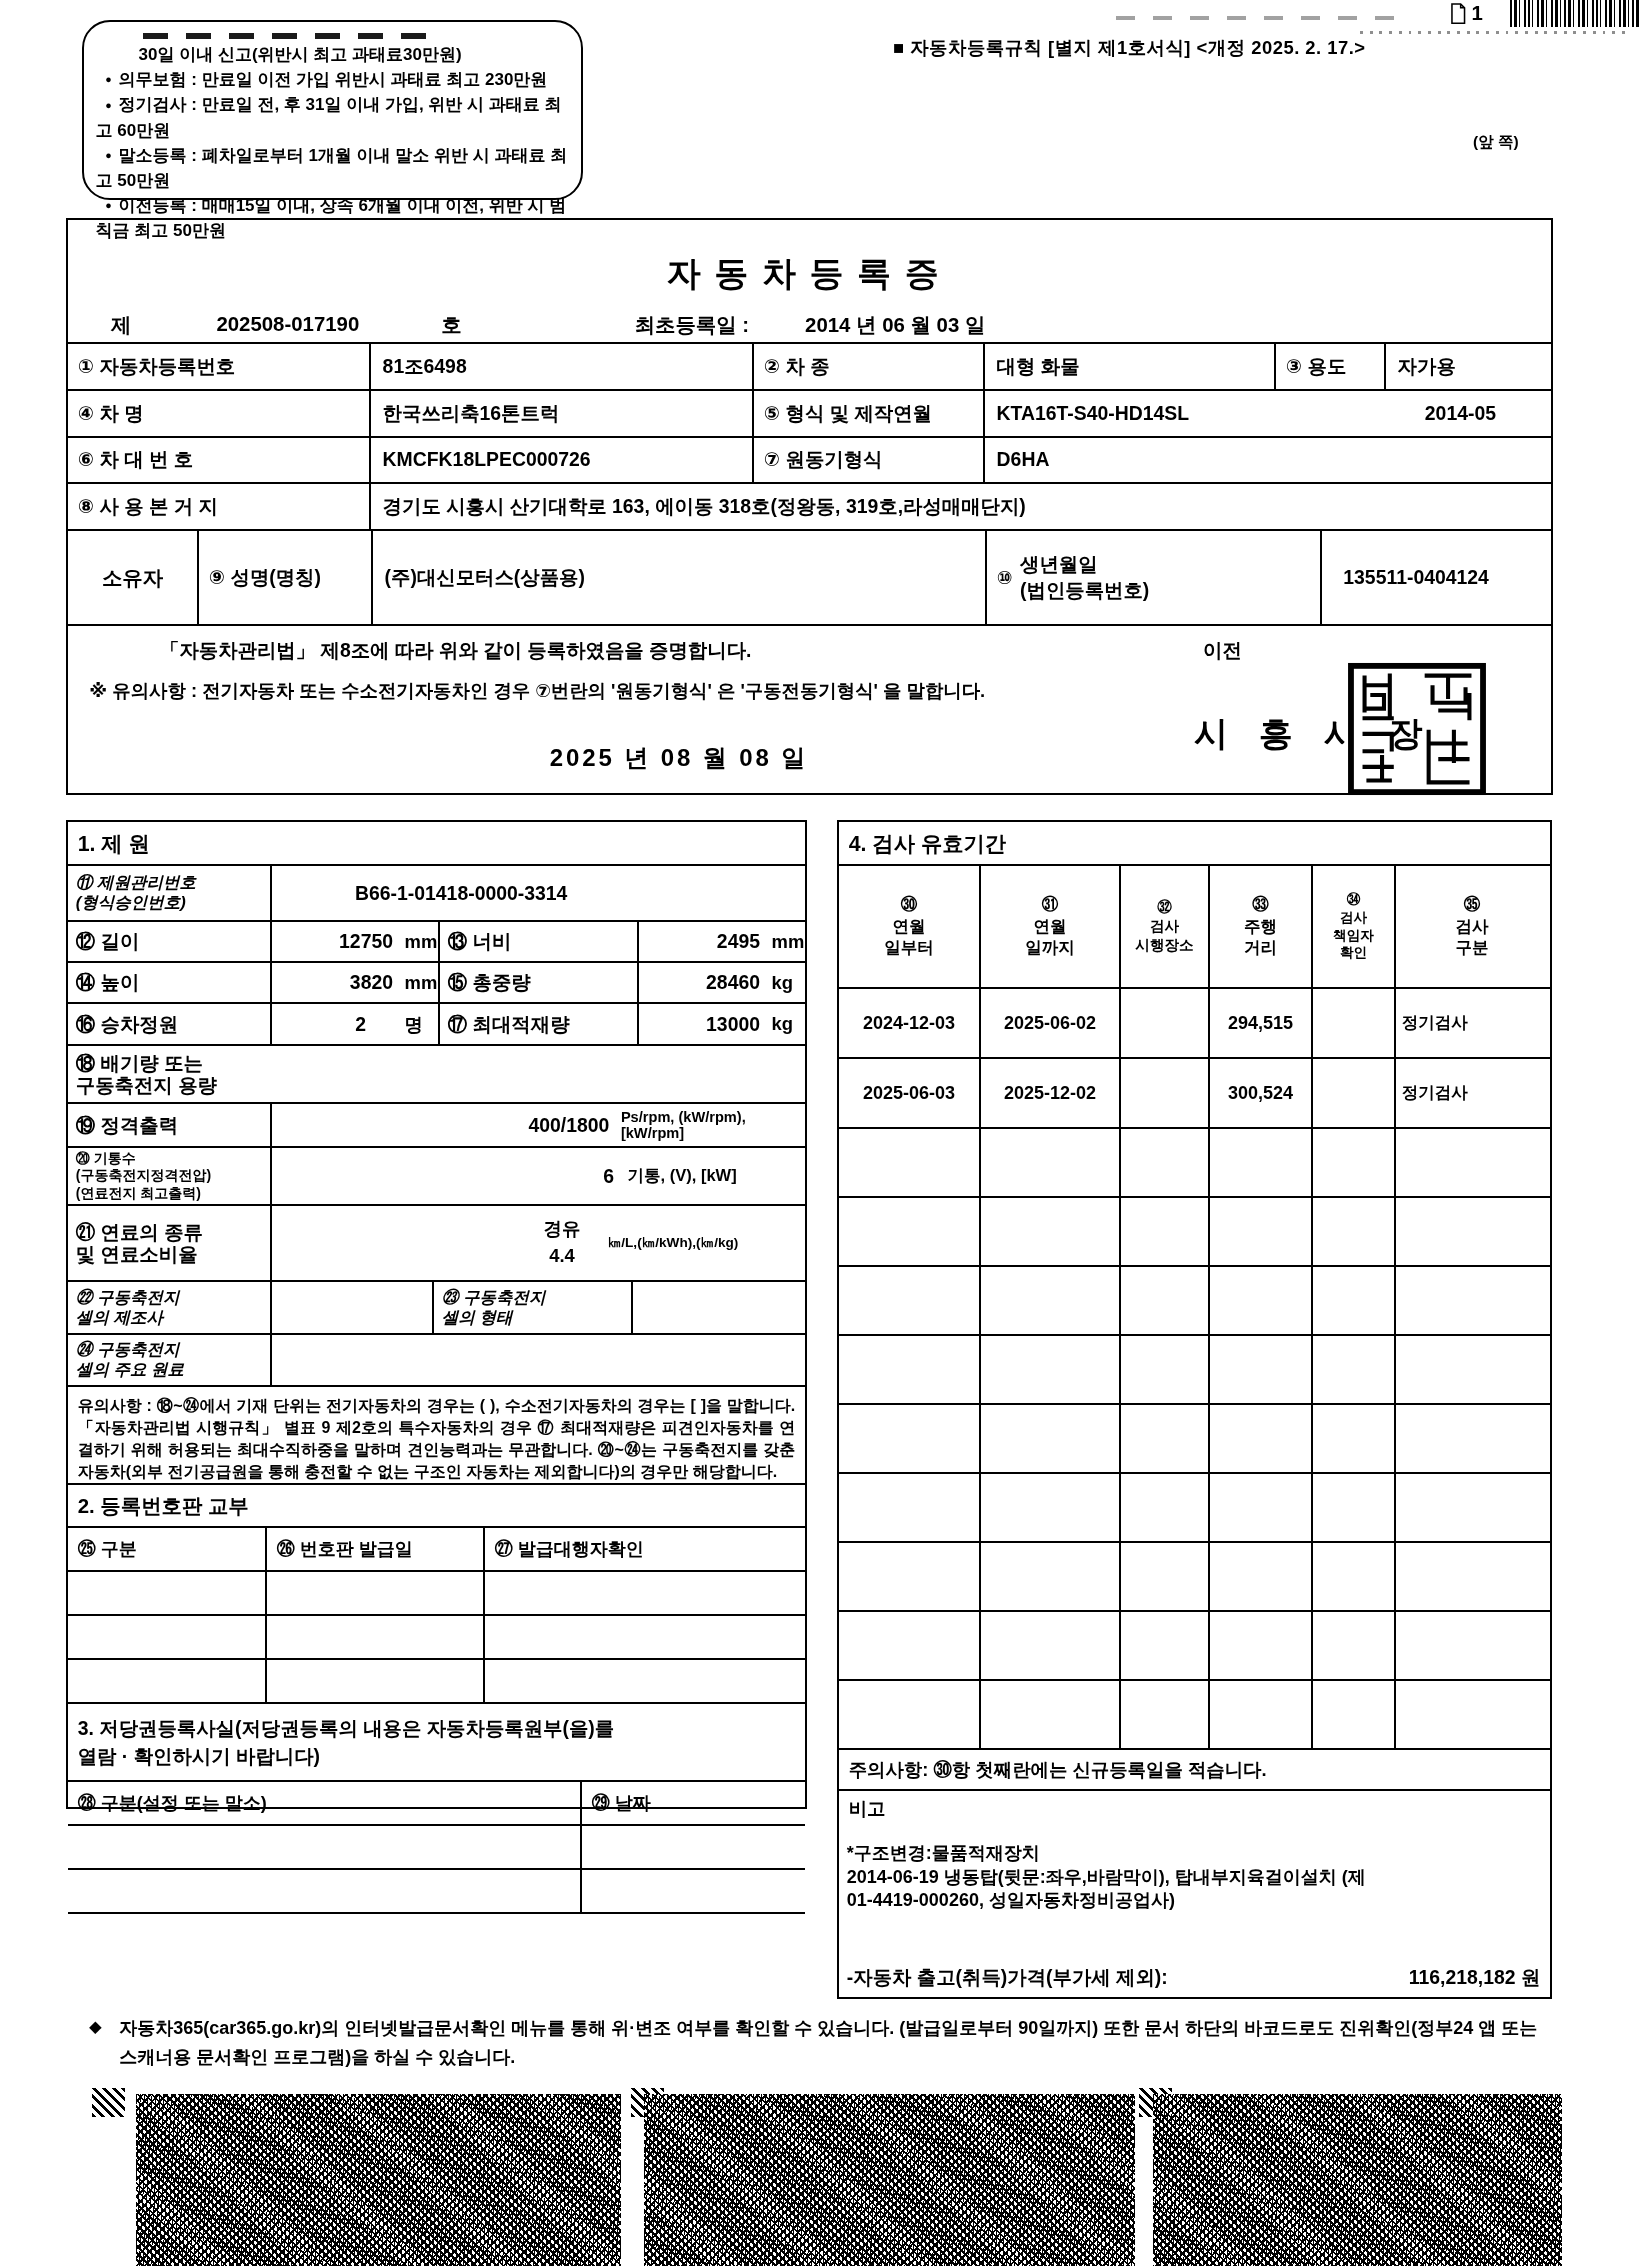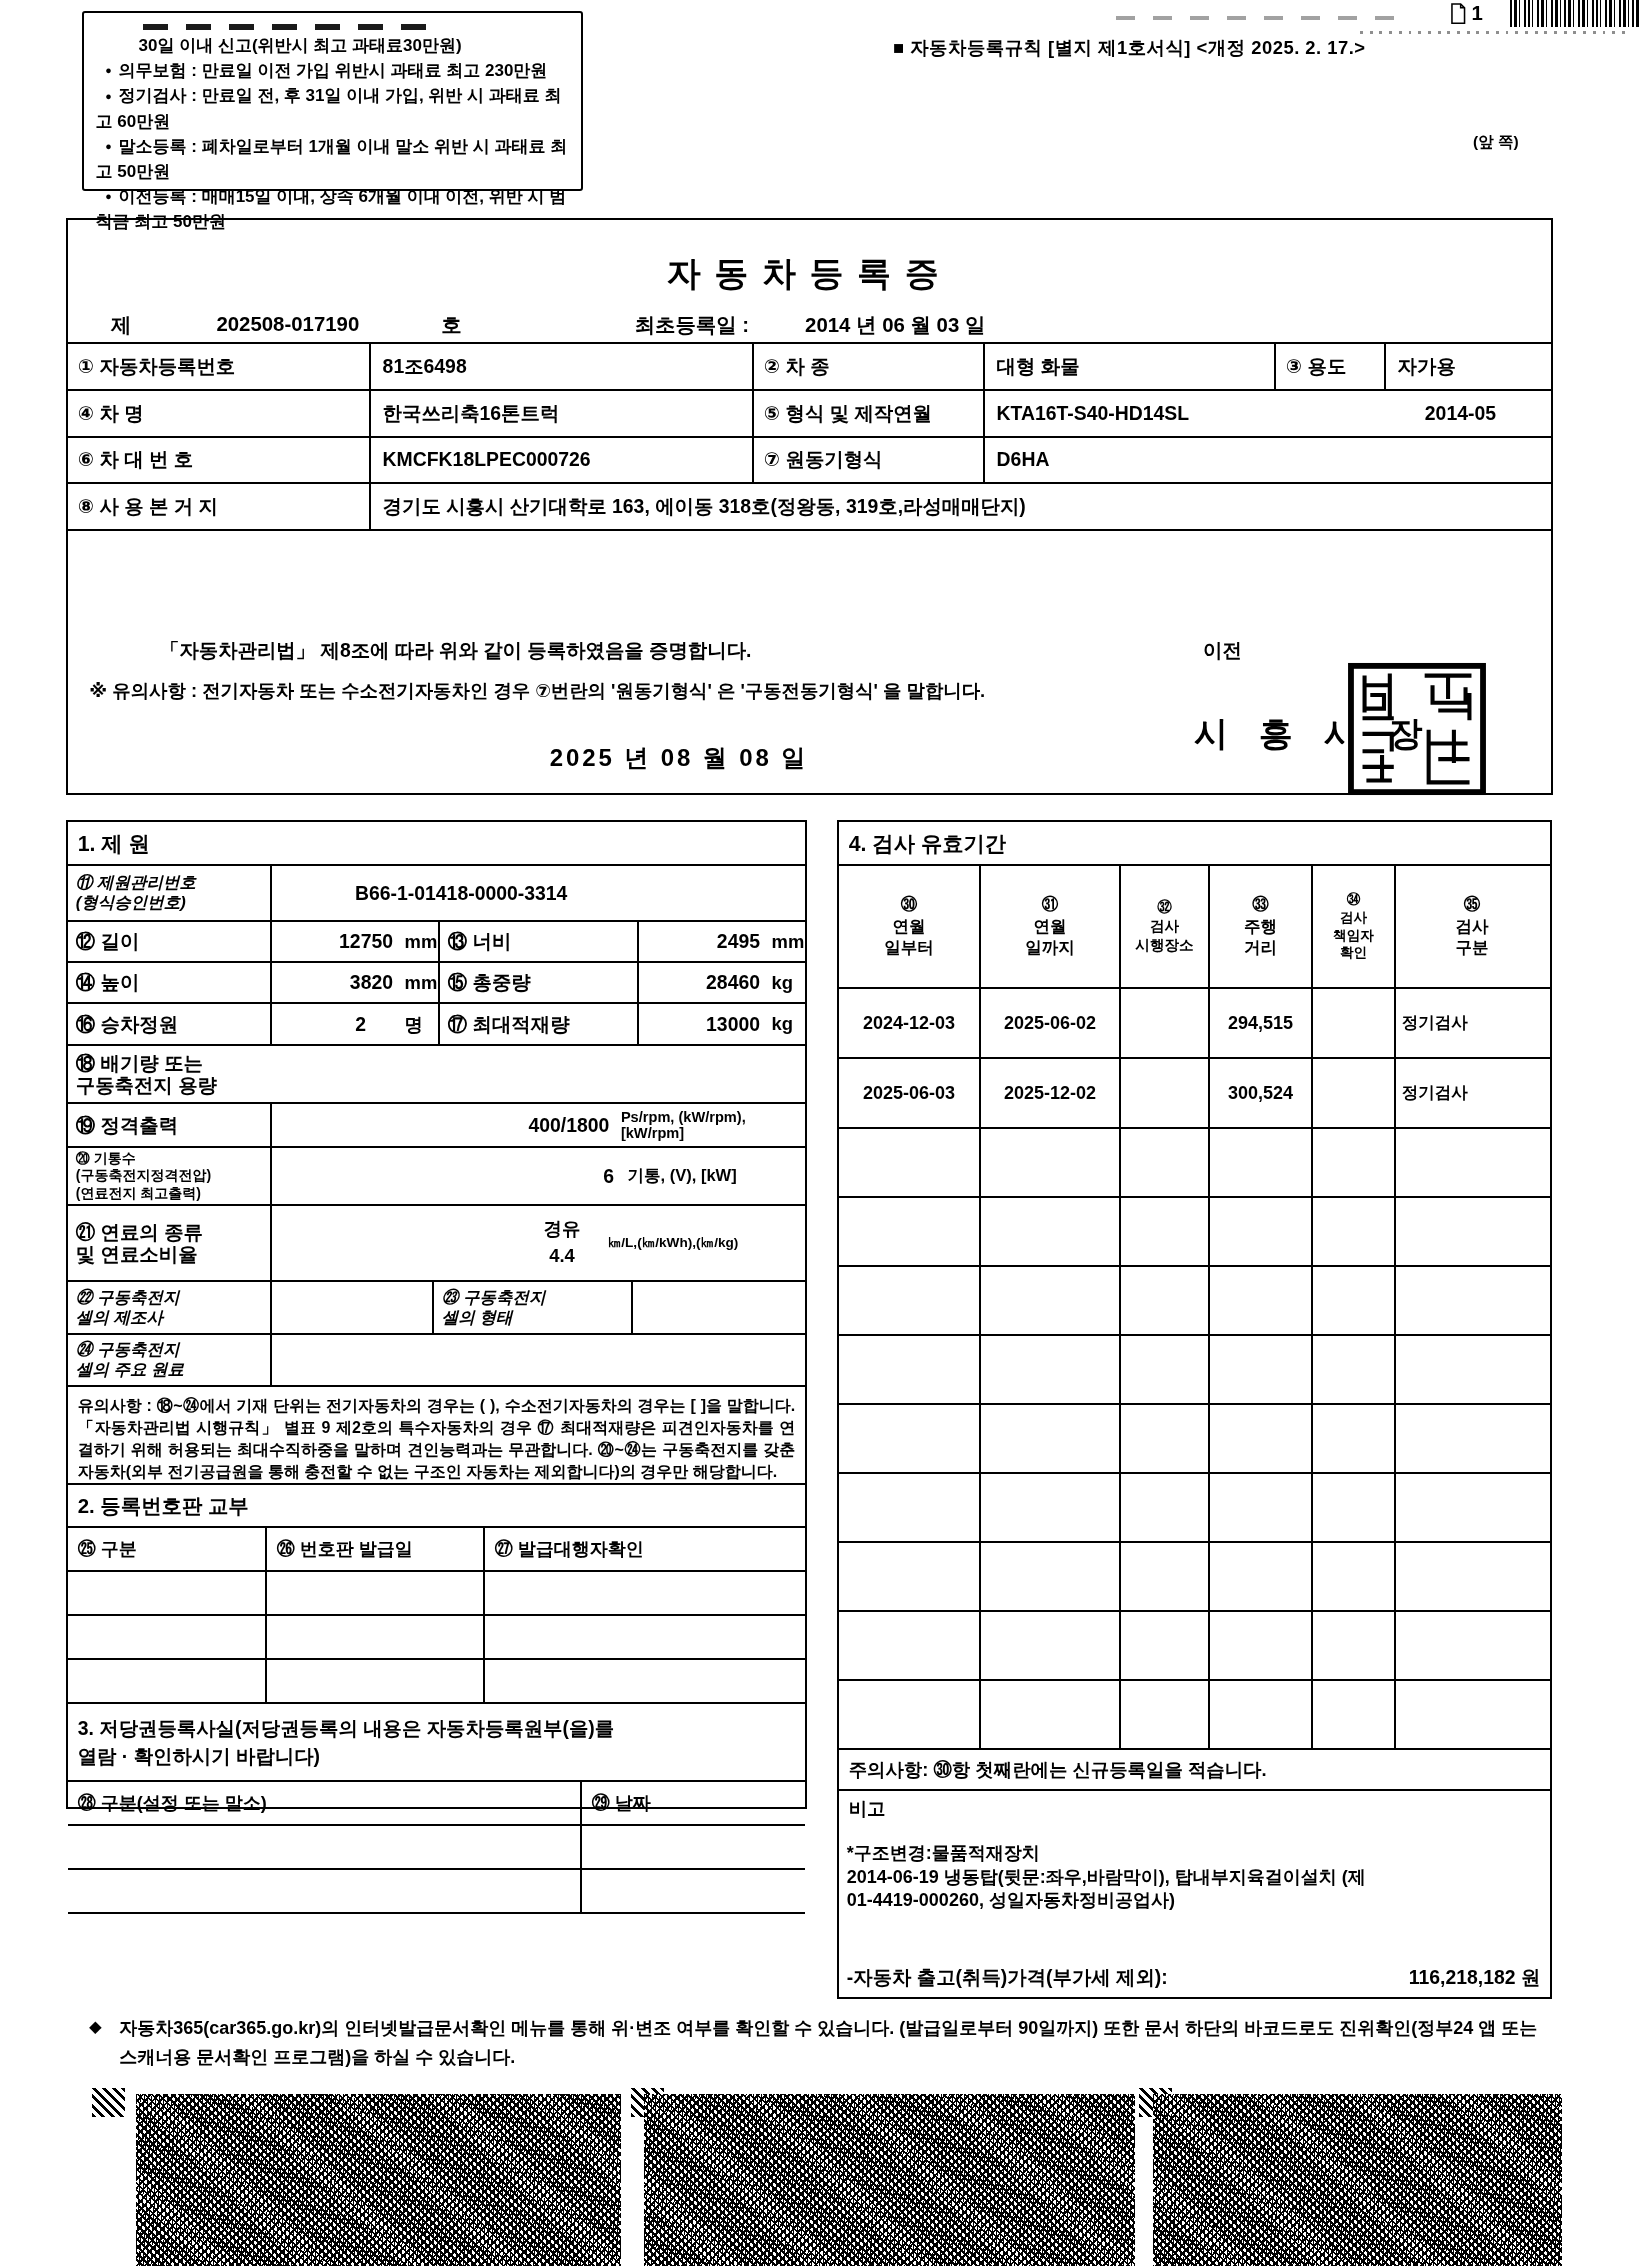--- a/index.html
+++ b/index.html
@@ -6,22 +6,22 @@
   html,body { background:#fff; }
   body {
     width:1641px; height:2267px; position:relative;
     font-family:"Liberation Sans","DejaVu Sans",sans-serif;
     color:#000; font-weight:bold; overflow:hidden;
   }
   .abs { position:absolute; }
   .ml { white-space:pre-line; }
 
   
-  .notice-box { left:82px; top:11px; width:501px; height:180px;
-    border:2.9px solid #000; border-radius:3px; padding:7.8px 9.7px 0 11.6px;
+  .notice-box { left:82px; top:20px; width:501px; height:180px;
+    border:2.9px solid #000; border-radius:28px; padding:7.8px 9.7px 0 11.6px;
     font-size:17px; line-height:25px; }
   .notice-clip { height:6.8px; width:291px; margin:2.9px 0 2.9px 47px;
     background:repeating-linear-gradient(90deg,#1a1a1a 0 25px,transparent 25px 43px); }
   .notice-cont { padding-left:43px; }
   .notice-item .bul { display:inline-block; font-size:10.7px; vertical-align:1.9px; margin:0 6.8px 0 9.7px; }
 
   
   .regulation { left:893px; top:35px; font-size:18.4px; letter-spacing:0.5px; }
   .front-side { left:1473px; top:132px; font-size:15.5px; }
   .page-ind { left:1450px; top:1.9px; display:flex; align-items:center; gap:4.9px; font-size:20.4px; }
@@ -150,20 +150,31 @@
     <div class="cell val" style="width:383px">KMCFK18LPEC000726</div>
     <div class="cell lab" style="width:231px">⑦ 원동기형식</div>
     <div class="cell val" style="width:564px">D6HA</div>
   </div>
 
   <div class="u-row" style="top:264px; height:47px;">
     <div class="cell lab" style="width:303px">⑧ 사 용 본 거 지</div>
     <div class="cell val" style="width:1178px">경기도 시흥시 산기대학로 163, 에이동 318호(정왕동, 319호,라성매매단지)</div>
   </div>
 
+  <div class="u-row" style="top:311px; height:95px; border-bottom-width:2.9px;">
+    <div class="cell" style="width:131px; justify-content:center; font-size:20.4px;">소유자</div>
+    <div class="cell lab" style="width:174px">⑨ 성명(명칭)</div>
+    <div class="cell val" style="width:614px">(주)대신모터스(상품용)</div>
+    <div class="cell" style="width:335px; padding-left:9.7px;">
+      <span style="font-size:18.4px; margin-right:7.8px;">⑩</span>
+      <span class="ml" style="font-size:19.4px; line-height:1.3;">생년월일
+(법인등록번호)</span>
+    </div>
+    <div class="cell val" style="width:227px; padding-left:21.3px;">135511-0404124</div>
+  </div>
 
   <div class="abs u-statement">「자동차관리법」 제8조에 따라 위와 같이 등록하였음을 증명합니다.</div>
   <div class="abs u-transfer">이전</div>
   <div class="abs u-caution">※ 유의사항 : 전기자동차 또는 수소전기자동차인 경우 ⑦번란의 '원동기형식' 은 '구동전동기형식' 을 말합니다.</div>
   <div class="abs u-date">2025 년 08 월 08 일</div>
   <div class="abs u-issuer">시 흥 시 장</div>
   <svg class="abs u-seal" viewBox="0 0 144 138">
     <title>시흥시장인</title>
     <rect x="4" y="4" width="136" height="130" fill="none" stroke="#000" stroke-width="6"></rect>
     <g fill="none" stroke="#000" stroke-width="4.2" stroke-linecap="square">

